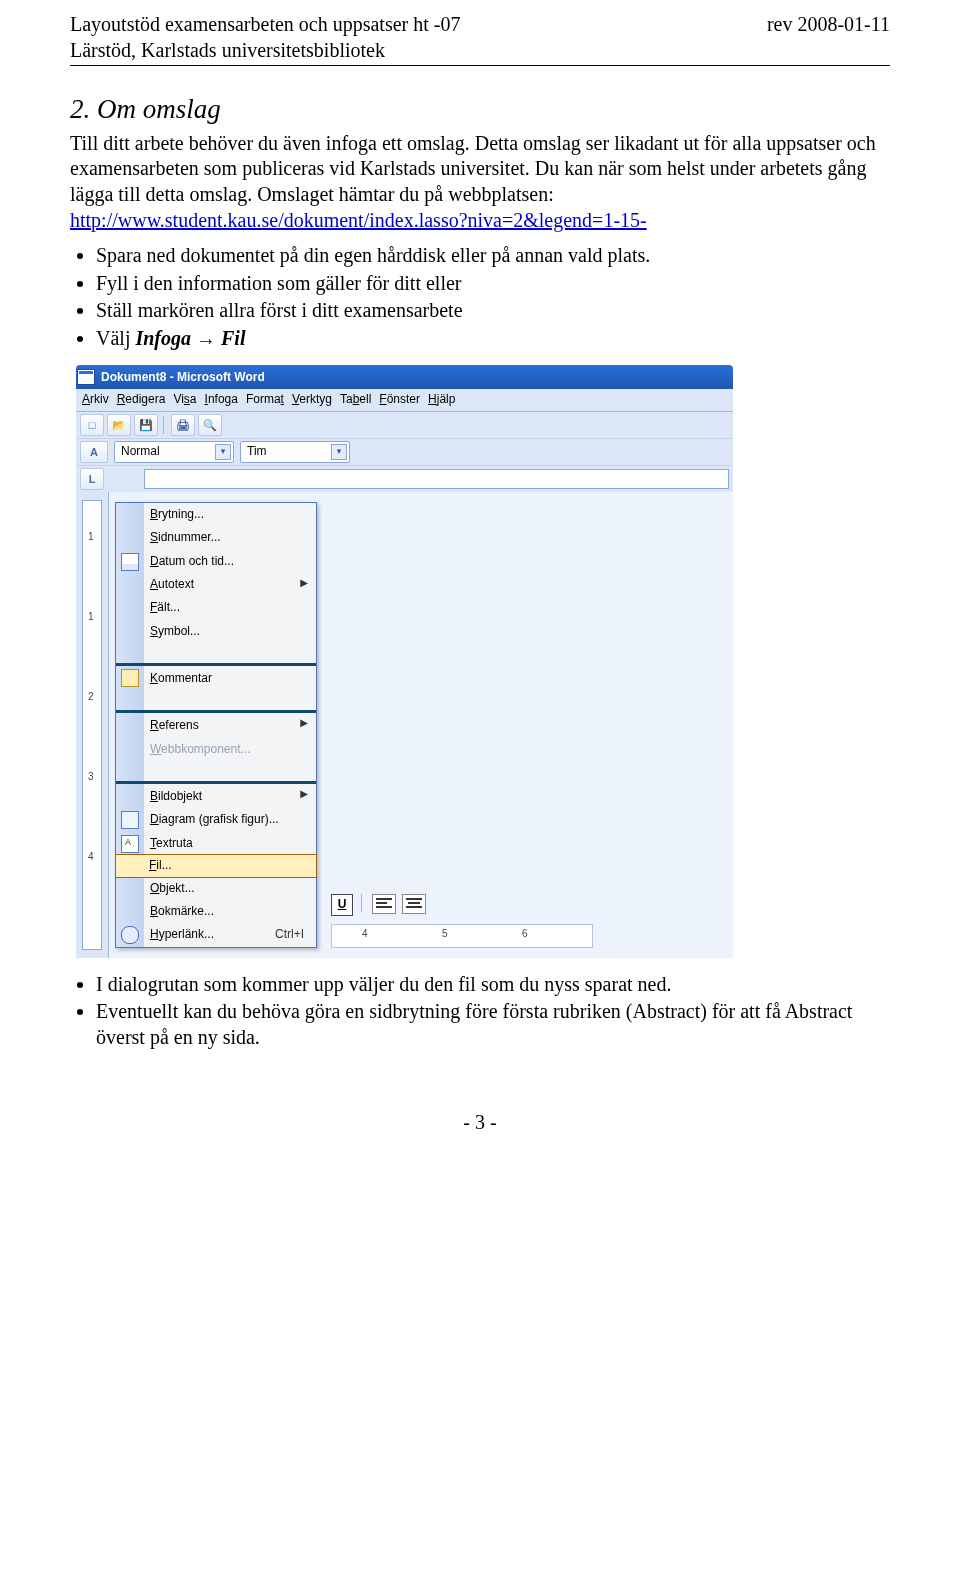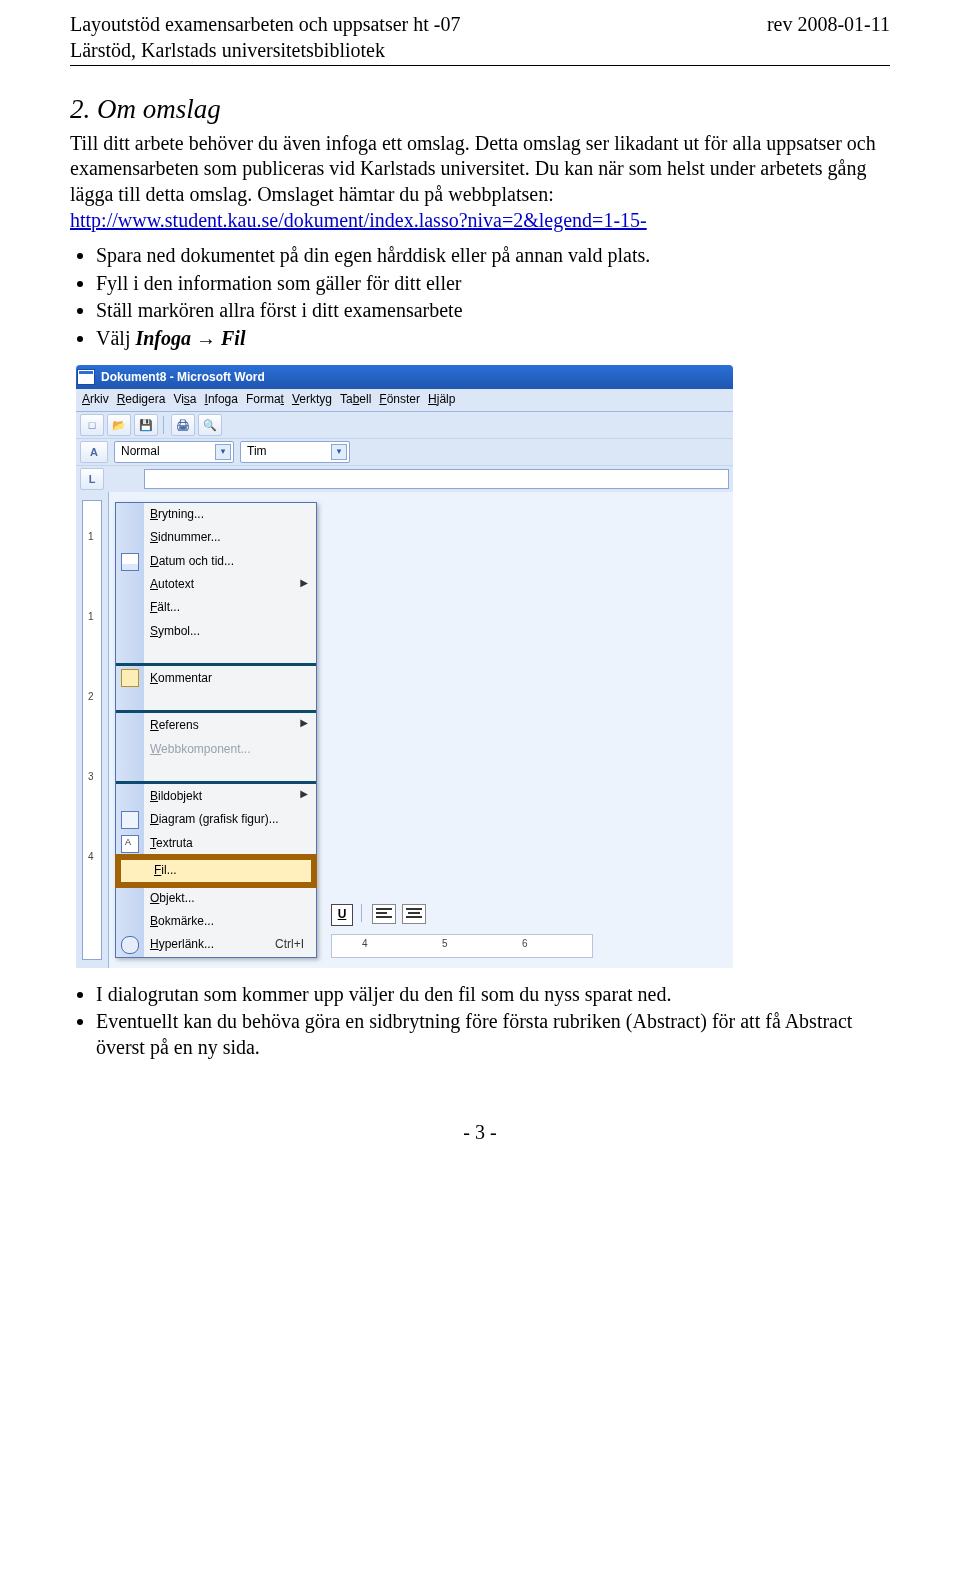--- a/index.html
+++ b/index.html
@@ -30,21 +30,21 @@
   .ruler{background:#fff;border:1px solid #8aa6d8;height:18px;margin-left:40px;flex:1;position:relative;font-size:10px;color:#333;overflow:hidden}
   .work{display:flex}
   .vruler{width:32px;background:#dbe6f7;border-right:1px solid #9bb6e0;position:relative}
   .vwhite{position:absolute;left:6px;top:8px;bottom:8px;width:18px;background:#fff;border:1px solid #8aa6d8}
   .vwhite .tick{position:absolute;left:5px;font-size:10px;color:#444}
   .canvas{flex:1;background:#edf3fc;padding:10px 10px 10px 8px}
   .menu{width:200px;background:#f3f4f6;border:1px solid #4f74b8;box-shadow:2px 2px 4px rgba(0,0,0,.25);position:relative;margin-left:-2px}
   .menu .strip{position:absolute;left:0;top:0;bottom:0;width:28px;background:linear-gradient(to right,#d6e2f6,#c2d4f1)}
   .mi{position:relative;padding:4px 24px 4px 34px;white-space:nowrap}
   .mi.sep{border-top:3px solid #0c4a6e;margin-top:20px;padding-top:5px}
-  .mi.sel{background:#fff0be;border:6px solid #a16207;margin:-1px;padding:3px 23px 3px 33px}
+  .mi.sel{background:#fff0be;border:1px solid #a16207;margin:-1px;padding:3px 23px 3px 33px}
   .mi .arr{position:absolute;right:8px;top:4px;font-size:10px;color:#333}
   .mi .sc{position:absolute;right:12px;top:4px;color:#333}
   .mi .ico{position:absolute;left:5px;top:3px;width:16px;height:16px}
   .ico-cal{border:1px solid #5a7bc0;background:linear-gradient(#fff 60%,#dce7f9 60%)}
   .ico-com{border:1px solid #b8922f;background:#fdeeb5}
   .ico-dia{border:1px solid #5a7bc0;background:#eef4fd}
   .ico-txt{border:1px solid #5a7bc0;background:#fff}
   .ico-txt:after{content:"A";font-size:9px;position:absolute;left:3px;top:1px;color:#333}
   .ico-hyp{border:1px solid #4b6fb3;background:#e6ecfa;border-radius:8px}
   .rside{display:flex;flex-direction:column;gap:8px;margin-left:14px}

